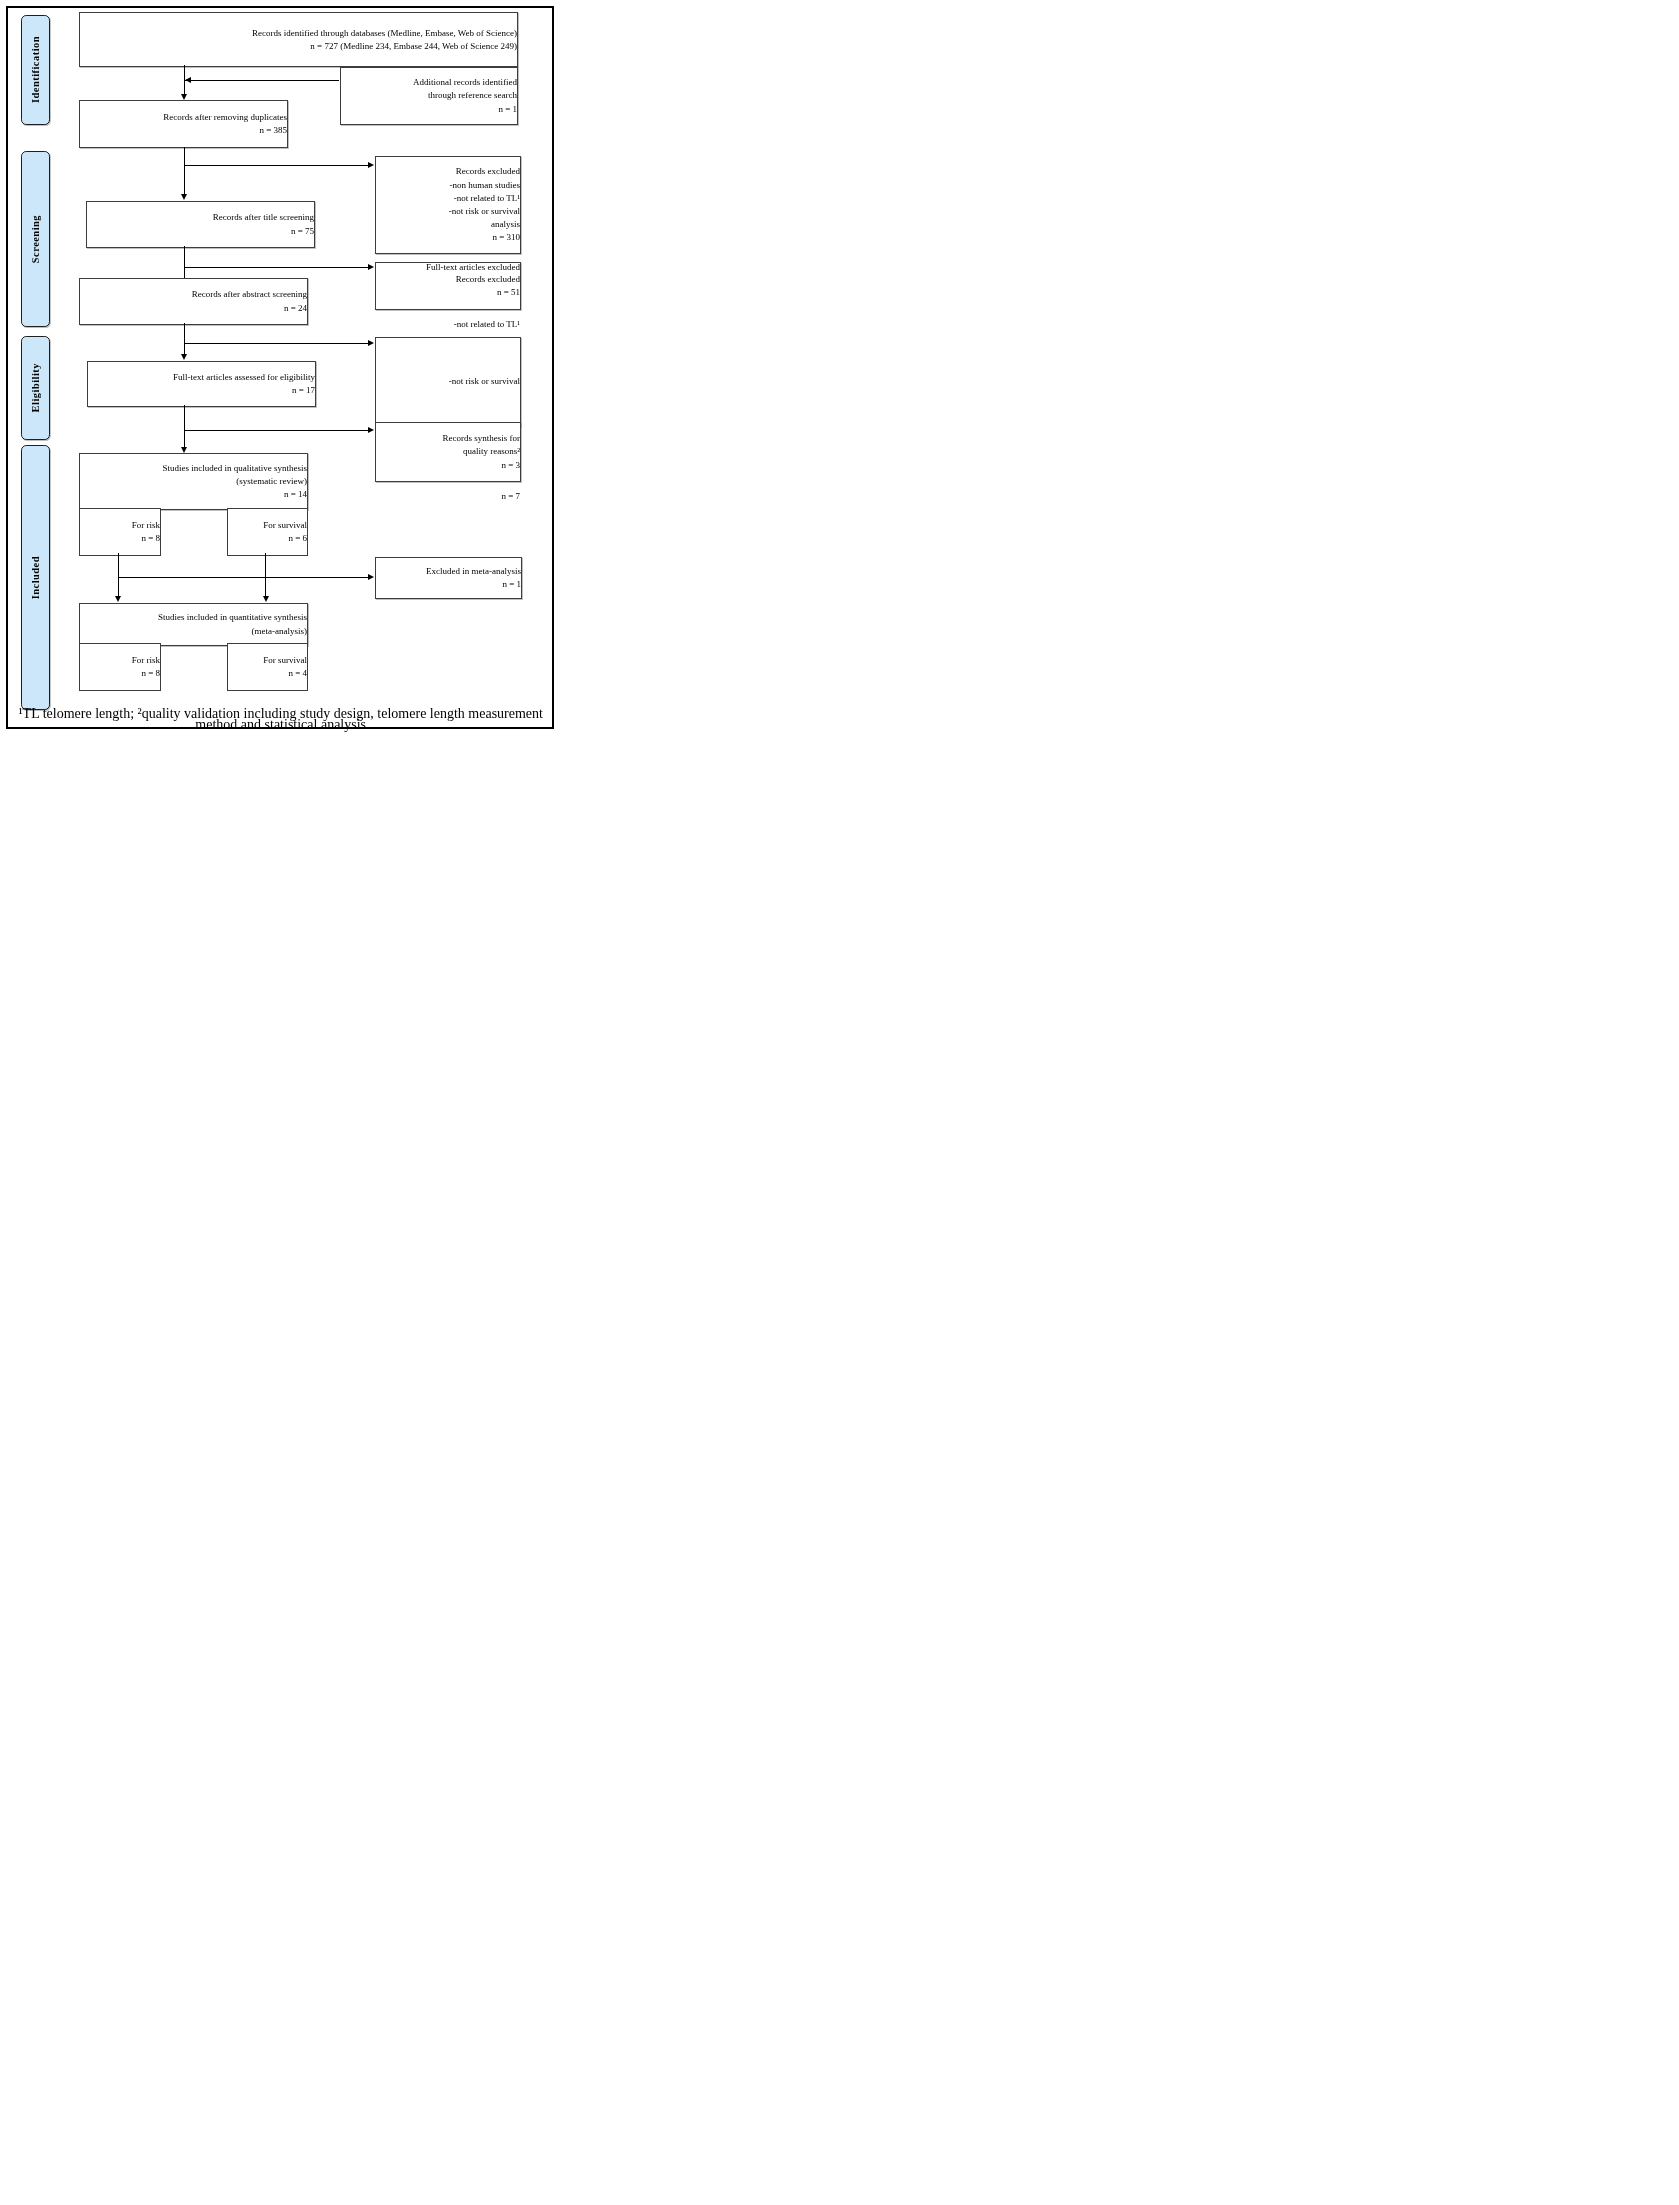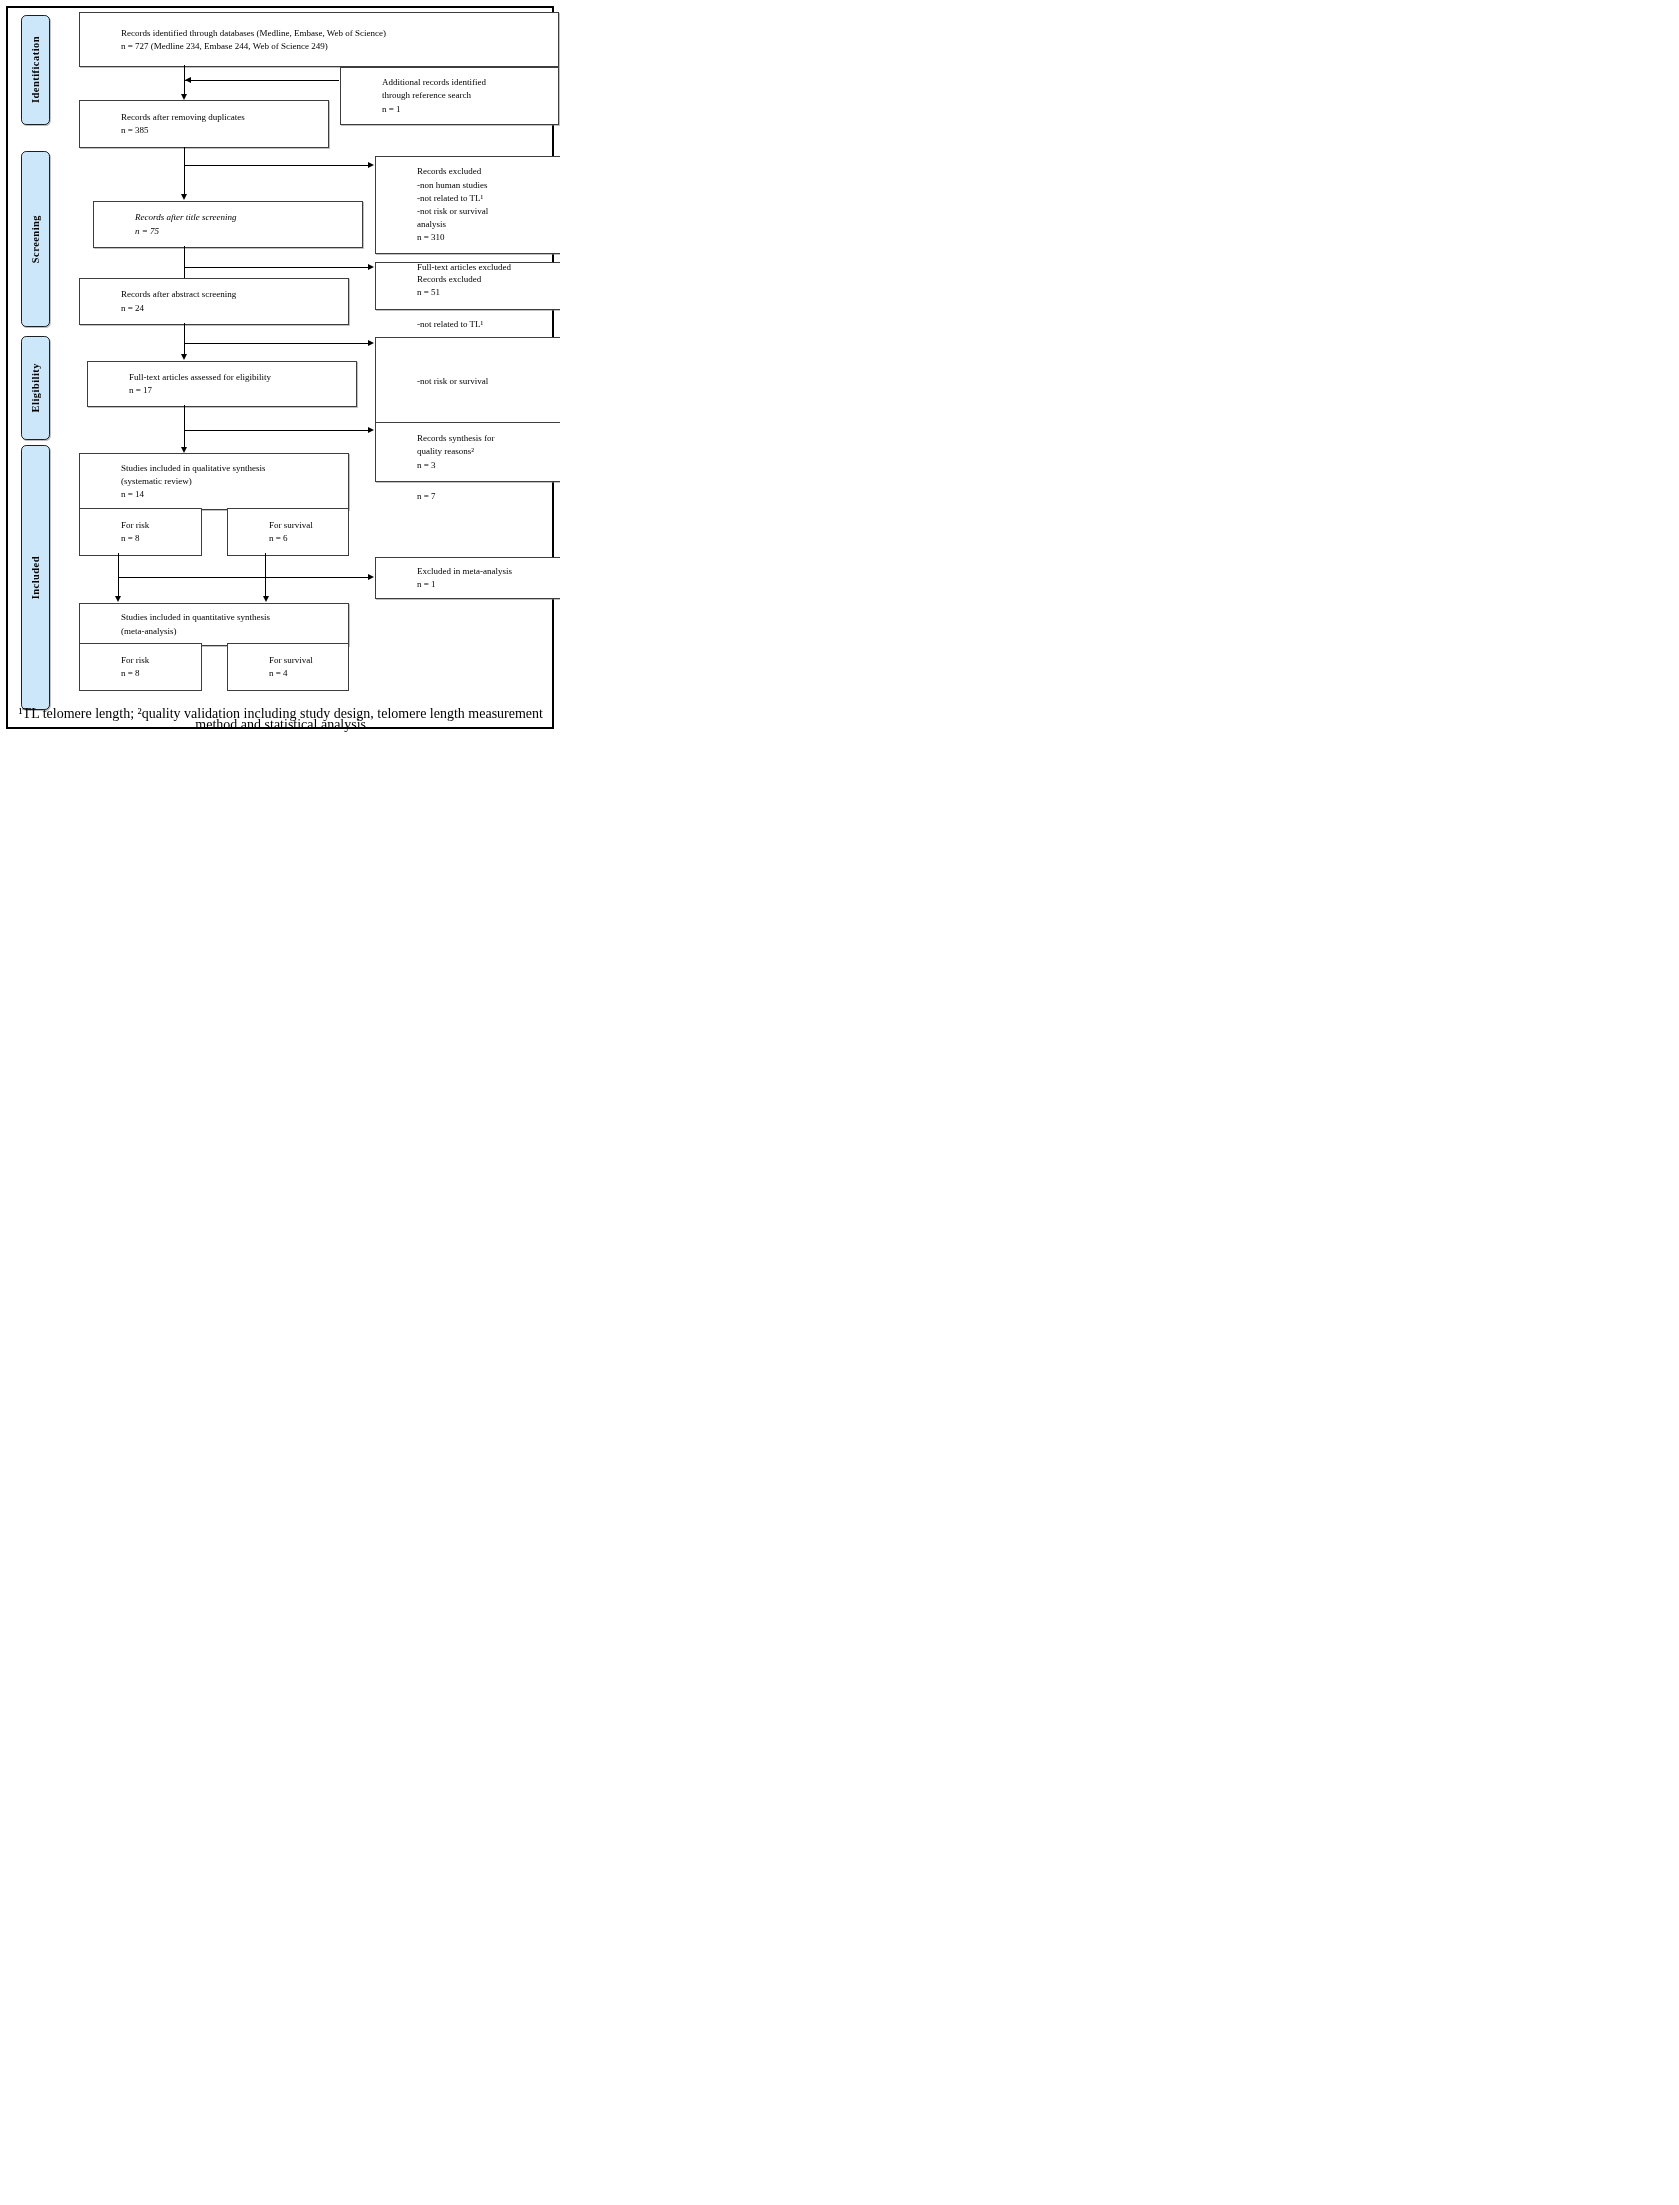--- a/index.html
+++ b/index.html
@@ -32,24 +32,23 @@
     font-size:10.4px;
     letter-spacing:0.5px;
     white-space:nowrap;
   }
   .fbox{
     position:absolute;
     background:#ffffff;
     border:0.9px solid #3d3d3d;
     box-shadow:0.9px 0.9px 0 rgba(128,128,128,.55);
     display:flex;flex-direction:column;align-items:center;justify-content:center;
-    text-align:left;
+    text-align:right;
     font-size:9px;
     line-height:13.2px;
-    padding-left:41px;
   }
   .fbox .bl{width:100%;}
   .vline,.hline{position:absolute;background:#000;}
   .ah-down{position:absolute;width:0;height:0;
     border-left:3.8px solid transparent;border-right:3.8px solid transparent;border-top:6.6px solid #000;}
   .ah-left{position:absolute;width:0;height:0;
     border-top:3.8px solid transparent;border-bottom:3.8px solid transparent;border-right:6.6px solid #000;}
   .ah-right{position:absolute;width:0;height:0;
     border-top:3.8px solid transparent;border-bottom:3.8px solid transparent;border-left:6.6px solid #000;}
   .footnote{
@@ -85,21 +84,21 @@
     <div class="bl">Additional records identified</div>
     <div class="bl">through reference search</div>
     <div class="bl">n = 1</div>
   </div>
 
   <div class="fbox" style="left:79px;top:100px;width:207px;height:46px;">
     <div class="bl">Records after removing duplicates</div>
     <div class="bl">n = 385</div>
   </div>
 
-  <div class="fbox" style="left:93px;top:201px;width:227px;height:45px;font-style:italic;">
+  <div class="fbox" style="left:86px;top:201px;width:227px;height:45px;">
     <div class="bl">Records after title screening</div>
     <div class="bl">n = 75</div>
   </div>
 
   <div class="fbox" style="left:375px;top:156px;width:144px;height:96px;">
     <div class="bl">Records excluded</div>
     <div class="bl">-non human studies</div>
     <div class="bl">-not related to TL¹</div>
     <div class="bl">-not risk or survival</div>
     <div class="bl">analysis</div>

